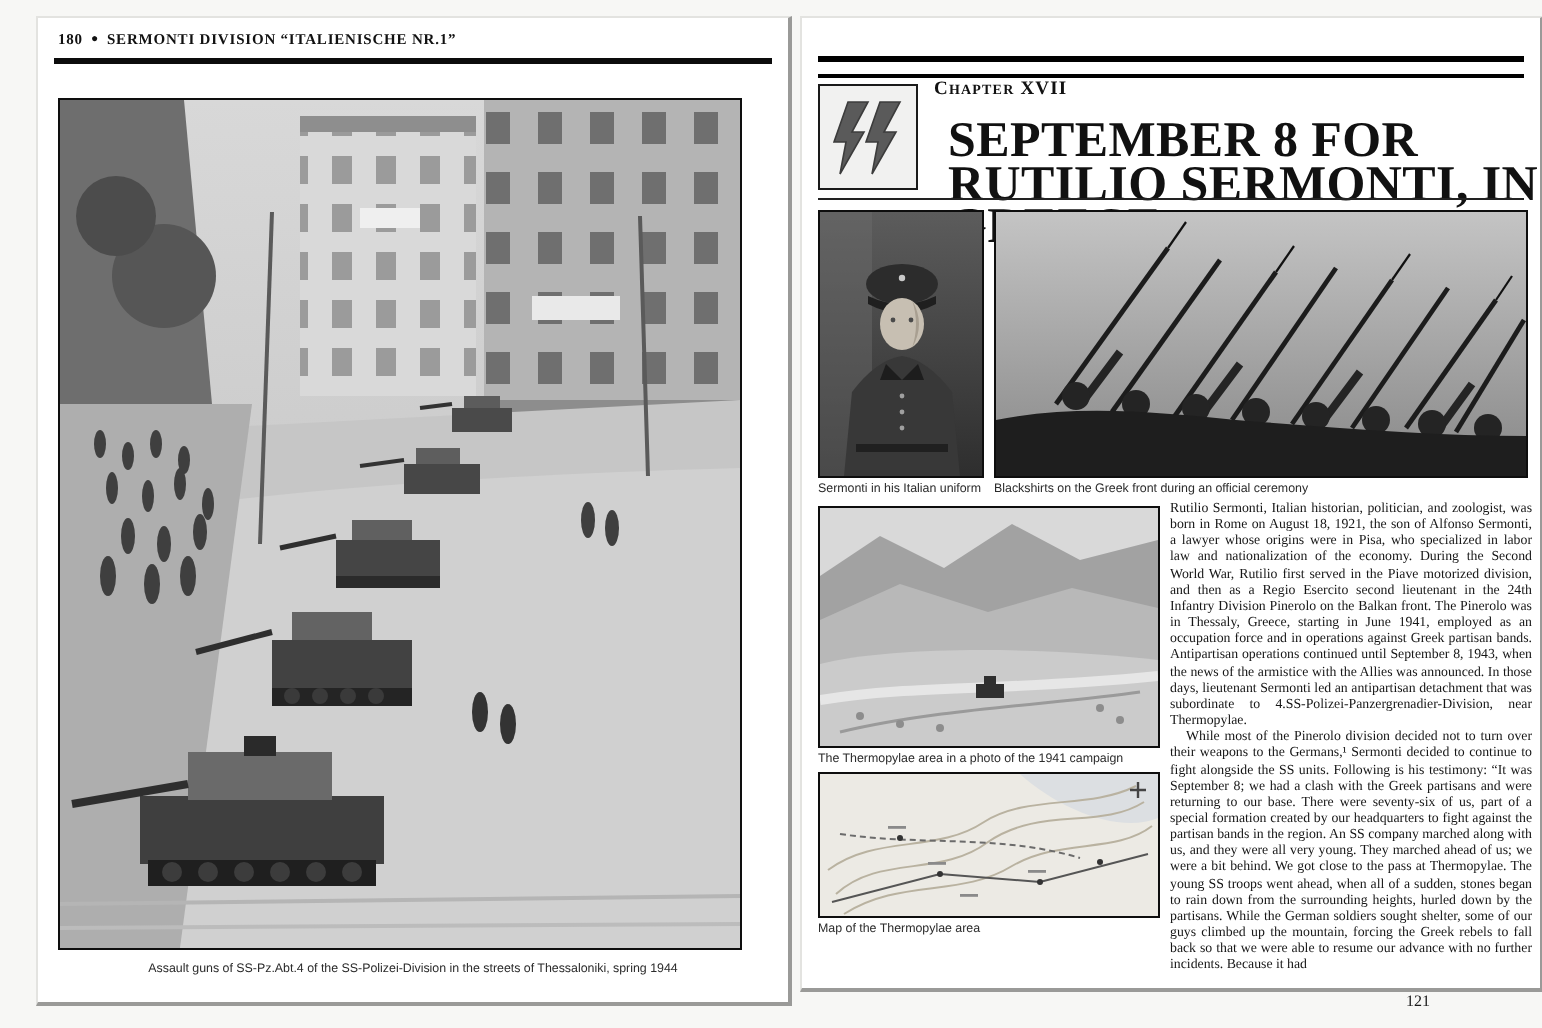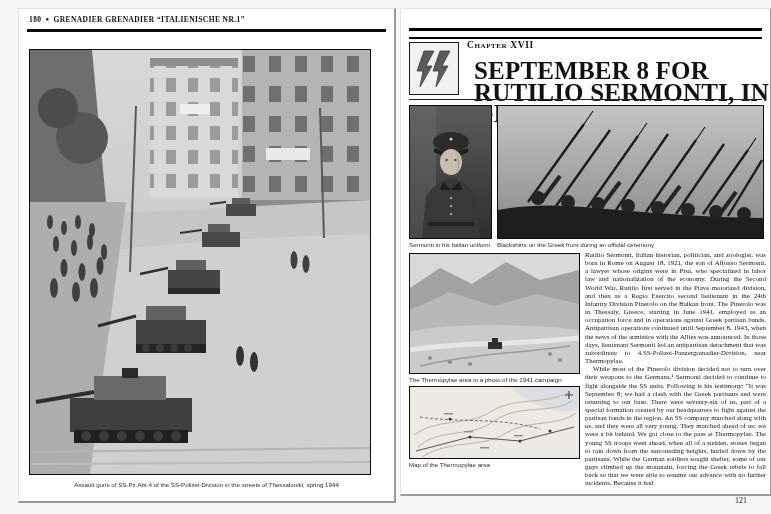--- a/index.html
+++ b/index.html
@@ -42,31 +42,31 @@
   .cap-thermopylae{position:absolute;left:8px;top:367px;width:172px;}
   .ph-map{left:8px;top:377px;width:169px;height:71px;}
   .cap-map{position:absolute;left:8px;top:452px;width:172px;}
 
   
   .bodycol{position:absolute;left:184px;top:242px;width:181px;font-size:6.9px;
            line-height:8.15px;text-align:justify;color:#161616;}
   .bodycol p{margin:0;}
   .bodycol p.indent{text-indent:8px;}
 
-  .folio-right{position:absolute;left:703px;top:496px;width:44px;text-align:right;
+  .folio-right{position:absolute;left:703px;top:496px;width:44px;text-align:left;
                font-size:8px;color:#1a1a1a;font-family:"Liberation Serif",serif;}
 </style>
 </head>
 <body>
 
 <div class="stage">
 
   <div class="page page-left">
     <div class="pg-header">
-      <span>180</span><span class="bullet">●</span><span>GRENADIER GRENADIER “ITALIENISCHE NR.1”</span>
+      <span>180</span><span class="bullet">●</span><span>SERMONTI DIVISION “ITALIENISCHE NR.1”</span>
     </div>
     <div class="thick-rule"></div>
 
     <figure class="photo-frame big-photo">
       <svg viewBox="0 0 340 424" preserveAspectRatio="none">
         <defs>
           <linearGradient id="sky" x1="0" y1="0" x2="0" y2="1">
             <stop offset="0" stop-color="#d8d8d8"></stop>
               <stop offset="1" stop-color="#bdbdbd"></stop>
           </linearGradient>

